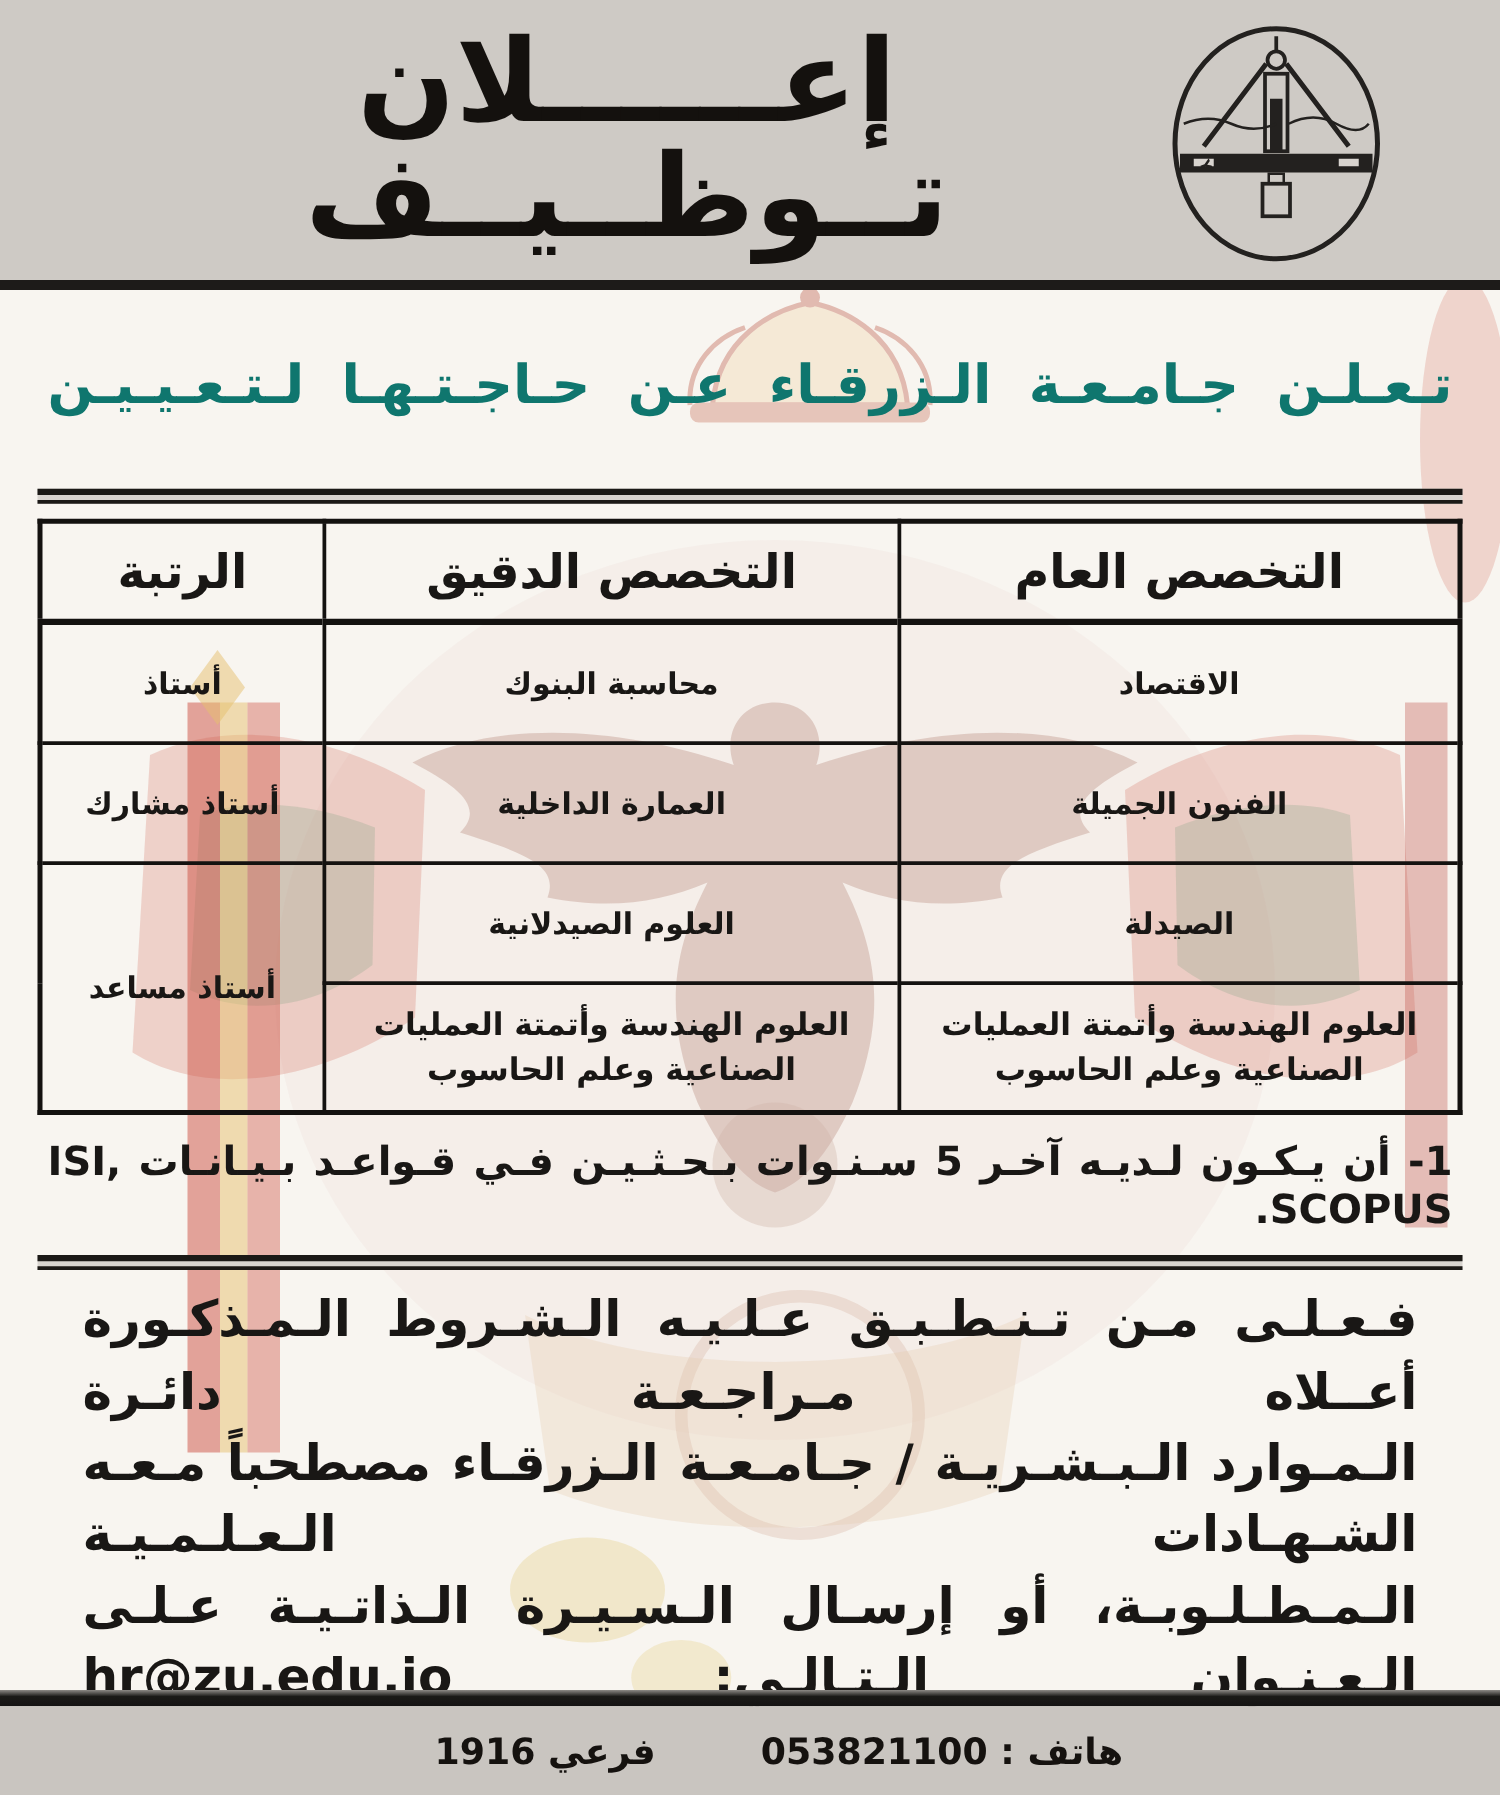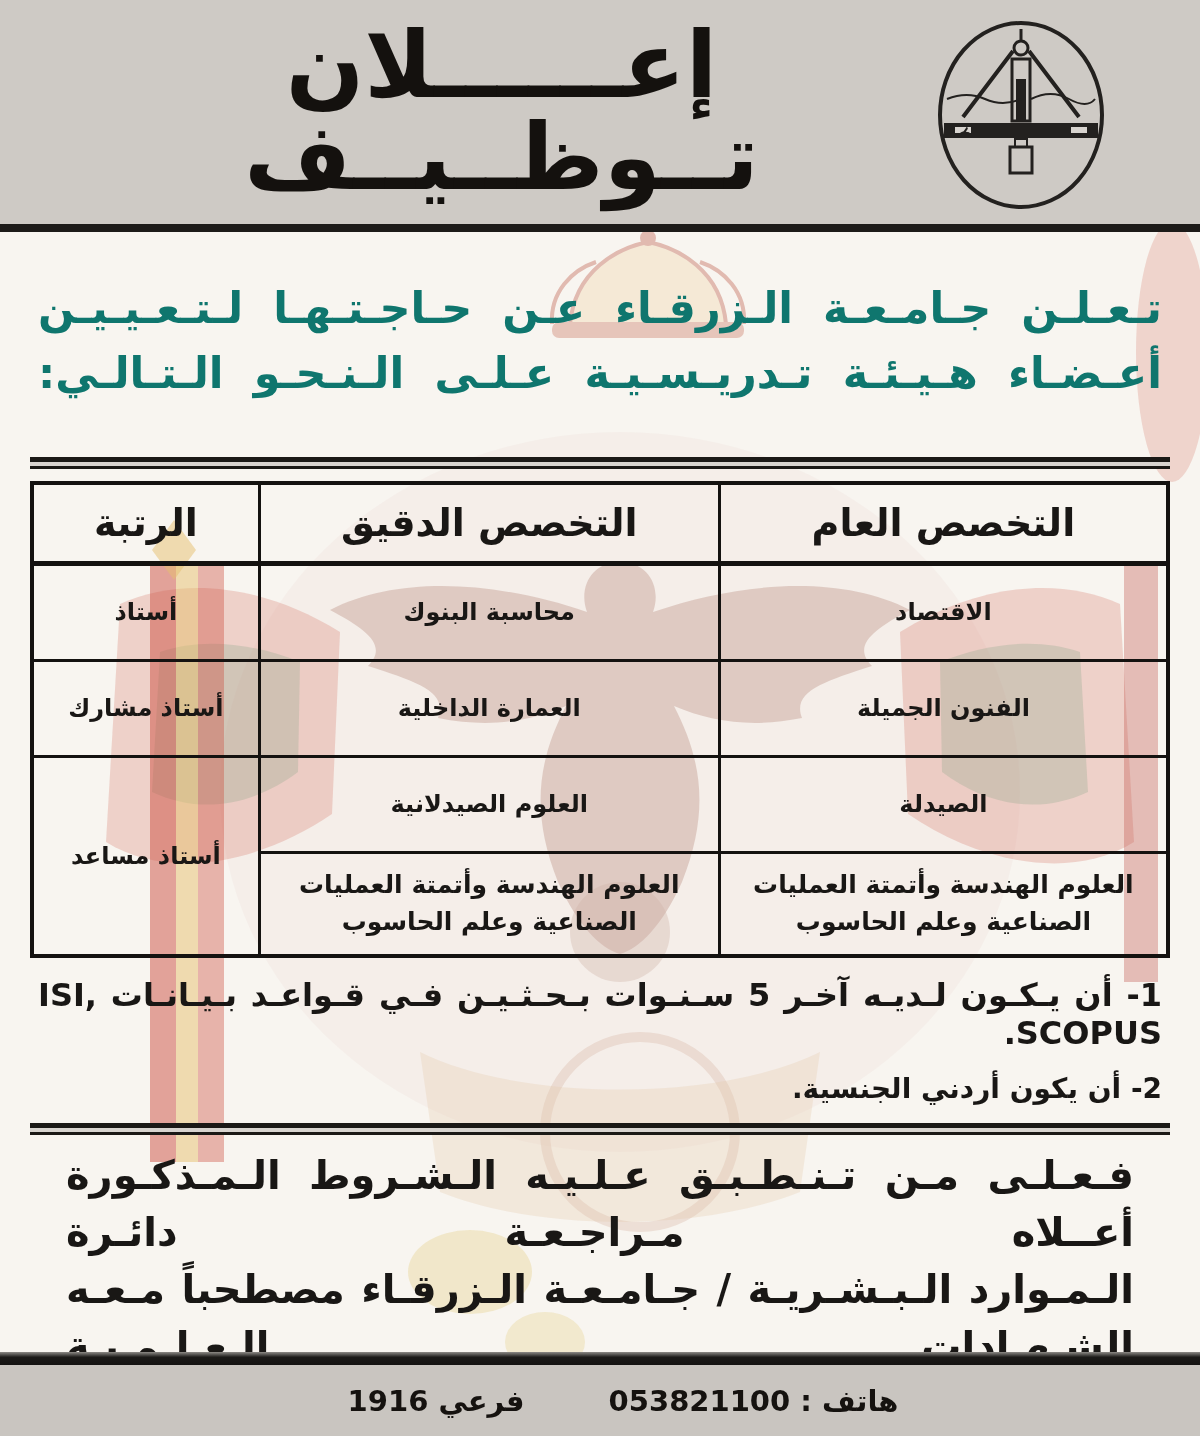--- a/index.html
+++ b/index.html
@@ -129,21 +129,20 @@
         </text>
       </svg>
     </div>
     <div class="page-title">إعــــــلان تــوظــيــف</div>
   </div>
 
   <div class="content">
 
     <div class="intro">
       <div class="intro-line">تـعـلـن جـامـعـة الـزرقـاء عـن حـاجـتـهـا لـتـعـيـيـن</div>
-      <div class="intro-line">أعـضـاء هـيـئـة تـدريـسـيـة عـلـى الـنـحـو الـتـالـي:</div>
     </div>
 
     <div class="drule drule-1"></div>
 
     <table class="spec">
       <colgroup>
         <col style="width:39.5%">
         <col style="width:40.5%">
         <col style="width:20%">
       </colgroup>
@@ -171,21 +170,20 @@
           <td rowspan="2">أستاذ مساعد</td>
         </tr>
         <tr>
           <td class="small">العلوم الهندسة وأتمتة العمليات الصناعية وعلم الحاسوب</td>
           <td class="small">العلوم الهندسة وأتمتة العمليات الصناعية وعلم الحاسوب</td>
         </tr>
       </tbody>
     </table>
 
     <div class="cond-item-1">1- أن يـكـون لـديـه آخـر 5 سـنـوات بـحـثـيـن فـي قـواعـد بـيـانـات ISI, SCOPUS.</div>
-    <div class="cond-item-2">2- أن يكون أردني الجنسية.</div>
 
     <div class="drule drule-2"></div>
 
     <div class="closing">
       <div class="closing-line">فـعـلـى مـن تـنـطـبـق عـلـيـه الـشـروط الـمـذكـورة أعــلاه مـراجـعـة دائـرة</div>
       <div class="closing-line">الـمـوارد الـبـشـريـة / جـامـعـة الـزرقـاء مصطحباً مـعـه الشـهـادات الـعـلـمـيـة</div>
       <div class="closing-line">الـمـطـلـوبـة، أو إرسـال الـسـيـرة الـذاتـيـة عـلـى الـعـنـوان الـتـالـي: hr@zu.edu.jo</div>
 
     </div>
 

